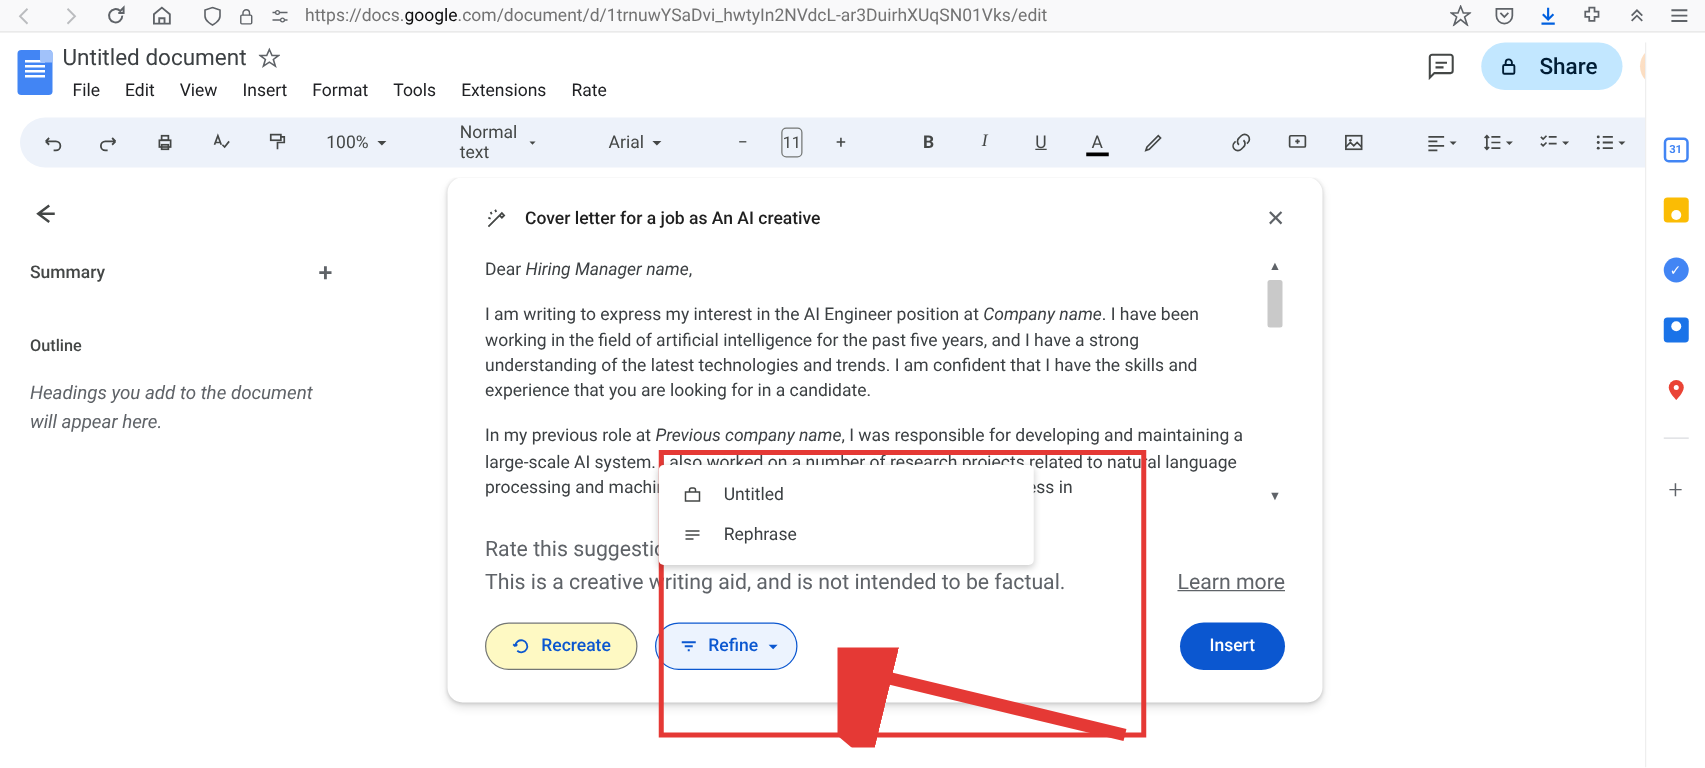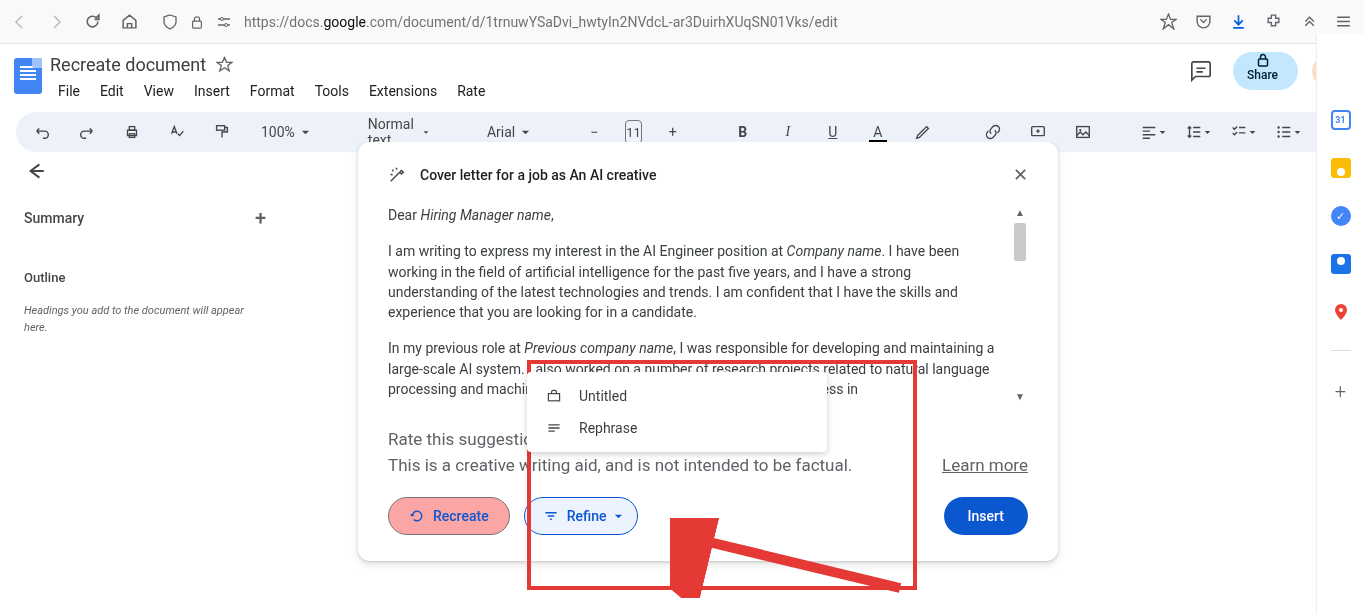--- a/index.html
+++ b/index.html
@@ -1,19 +1,19 @@
 <!DOCTYPE html>
 <html><head>
   <meta charset="utf-8">
   <style>
     * { margin: 0; padding: 0; box-sizing: border-box; }
     body { font-family: 'Google Sans', Roboto, Arial, sans-serif; background: #fff; width: 1364px; height: 614px; overflow: hidden; position: relative; }
     
     
-    .browser-bar { height: 44px; background: #f9f9fa; display: flex; align-items: center; padding: 0 12px; gap: 16px; border-bottom: 1px solid #e5e5e5; }
+    .browser-bar { height: 26px; background: #f9f9fa; display: flex; align-items: center; padding: 0 12px; gap: 16px; border-bottom: 1px solid #e5e5e5; }
     .nav-buttons { display: flex; gap: 20px; align-items: center; color: #5f6368; }
     .nav-buttons > * { cursor: pointer; display: flex; }
     .nav-disabled { opacity: 0.4; }
     .url-bar { flex: 1; display: flex; align-items: center; gap: 12px; padding: 0 8px; color: #5f6368; font-size: 14px; }
     .url-text { flex: 1; display: flex; align-items: center; }
     .url-domain { color: #0c0c0d; }
     .url-rest { color: #737373; }
     .browser-right { display: flex; gap: 18px; align-items: center; color: #5f6368; }
     .browser-right > * { cursor: pointer; }
     .download-icon-blue { color: #0060df; }
@@ -24,21 +24,21 @@
     .docs-logo::before { content: ''; position: absolute; top: 8px; left: 6px; right: 6px; height: 2px; background: #fff; box-shadow: 0 4px 0 #fff, 0 8px 0 #fff, 0 12px 0 #fff; }
     .docs-logo::after { content:''; position:absolute; top:0; right:0; width:10px; height:10px; background:#a1c2fa; border-radius: 0 3px 0 2px; }
     .doc-info { display: flex; flex-direction: column; gap: 2px; }
     .doc-title-row { display: flex; align-items: center; gap: 10px; padding: 2px 0; }
     .doc-title { font-size: 18px; color: #3c4043; }
     .star-icon { color: #5f6368; }
     .menubar { display: flex; gap: 4px; color: #202124; font-size: 14px; }
     .menubar > span { padding: 4px 8px; cursor: pointer; border-radius: 4px; }
     .header-right { margin-left: auto; display: flex; align-items: center; gap: 14px; }
     .comments-btn { width: 36px; height: 36px; border-radius: 50%; display: flex; align-items: center; justify-content: center; color: #444746; cursor: pointer; }
-    .share-btn { height: 38px; padding: 0 20px 0 14px; background: #c2e7ff; border-radius: 40px; display: flex; align-items: center; gap: 0; font-size: 12px; font-weight: 500; color: #001d35; cursor: pointer; flex-direction: column; }
+    .share-btn { height: 38px; padding: 0 20px 0 14px; background: #c2e7ff; border-radius: 40px; display: flex; align-items: center; gap: 17px; font-size: 18px; font-weight: 500; color: #001d35; cursor: pointer; }
     .avatar { width: 32px; height: 32px; border-radius: 50%; background: linear-gradient(135deg, #fde2c9, #f8d5b5); }
     
     
     .toolbar { height: 40px; margin: 4px 16px 0px; background: #edf2fa; border-radius: 24px; display: flex; align-items: center; padding: 0 12px; gap: 17px; color: #444746; }
     .tb-btn { min-width: 28px; height: 28px; display: flex; align-items: center; justify-content: center; border-radius: 4px; cursor: pointer; font-size: 14px; }
     .tb-sep { width: 1px; height: 20px; background: #c7c7c7; margin: 0 4px; }
     .tb-text { padding: 0 8px; font-size: 14px; display: flex; align-items: center; gap: 6px; cursor: pointer; }
     .font-size-box { border: 1px solid #747775; border-radius: 4px; width: 30px; height: 24px; display: flex; align-items: center; justify-content: center; font-size: 13px; }
     .text-color-btn { position: relative; }
     .text-color-underline { width: 18px; height: 3px; background: #000; position: absolute; bottom: 3px; }
@@ -47,21 +47,21 @@
     .collapse-btn { width: 30px; height: 30px; border-radius: 50%; display: flex; align-items: center; justify-content: center; }
     
     
     .main-area { display: flex; position: absolute; top: 142px; left: 0; right: 0; bottom: 0; }
     
     
     .left-sidebar { width: 290px; padding: 18px 24px; color: #444746; font-size: 14px; }
     .back-arrow { font-size: 20px; color: #444746; cursor: pointer; margin-bottom: 24px; }
     .summary-row { display: flex; justify-content: space-between; align-items: center; font-weight: 500; margin-bottom: 40px; }
     .outline-label { font-weight: 500; margin-bottom: 18px; font-size: 13px; }
-    .outline-hint { color: #5f6368; font-style: italic; font-size: 11px; line-height: 1.5; }
+    .outline-hint { color: #5f6368; font-style: italic; font-size: 15px; line-height: 1.5; }
     
     
     .doc-canvas { flex: 1; position: relative; overflow: hidden; }
     .page-scroll { position:absolute; right:6px; top:0; bottom:0; width:11px; }
     .page-scroll-thumb { position:absolute; top:0; width:100%; height:60px; background:#c1c1c1; border-radius:6px; }
     
     
     .ai-panel { position: absolute; left: 68px; top: 0; width: 700px; background: #fff; border-radius: 12px; box-shadow: 0 1px 3px rgba(0,0,0,.15), 0 4px 8px rgba(0,0,0,.1); padding: 22px 30px 26px 30px; }
     .ai-header { display: flex; align-items: center; gap: 14px; margin-bottom: 20px; }
     .ai-title { font-size: 14px; color: #1f1f1f; font-weight: 500; flex: 1; }
@@ -70,21 +70,21 @@
     .ai-content p { margin-bottom: 16px; }
     .placeholder { font-style: italic; }
     .content-scroll { position:absolute; right:0; top:0; width:16px; height:200px; }
     .scroll-arrow { width:16px;height:16px; display:flex;align-items:center;justify-content:center; color:#5f6368; font-size:10px; cursor:pointer;}
     .scroll-thumb { margin:2px auto; width:12px; height:38px; background:#c9c9c9; border-radius:2px;}
     .rate-section { margin-top: 14px; color: #5f6368; font-size: 17px; }
     .rate-row { display:flex; align-items:center; gap:8px; margin-bottom:6px;}
     .learn-more { color: #5f6368; text-decoration: underline; margin-left:auto; cursor:pointer; }
     .panel-buttons { display: flex; align-items: center; margin-top: 22px; }
     .btn { height: 38px; border-radius: 20px; display: inline-flex; align-items: center; justify-content: center; gap: 8px; font-size: 14px; font-weight: 500; cursor: pointer; padding: 0 20px; }
-    .btn-outline { border: 1px solid #747775; color: #0b57d0; background: #fca5a5; }
+    .btn-outline { border: 1px solid #747775; color: #0b57d0; background: #fef9c3; }
     .btn-refine { border: 1px solid #0b57d0; color: #0b57d0; background: #ecf3fe; padding: 0 14px 0 18px; }
     .btn-primary { background: #0b57d0; color: #fff; margin-left: auto; padding: 0 24px;}
     
     
     .refine-menu { position: absolute; left: 527px; top: 372px; width: 300px; background:#fff; border-radius:4px; box-shadow: 0 2px 6px rgba(0,0,0,.2); padding: 8px 0; z-index: 100; }
     .refine-item { display:flex; align-items:center; gap:16px; padding: 8px 18px; font-size:14px; color:#3c4043; cursor:pointer; }
     .refine-item .icon { width:18px; display:flex; justify-content:center; color:#444746; }
     
     
     .red-box { position:absolute; left:527px; top:360px; width:390px; height:230px; border:4px solid #e53935; pointer-events:none; z-index:50;}
@@ -189,21 +189,21 @@
           <path d="M2 4h12M2 8h12M2 12h12" stroke="currentColor" stroke-width="1.5"></path>
         </svg>
       </span>
   </div>
 </div>
 
 <div class="doc-header">
   <div class="docs-logo"></div>
   <div class="doc-info">
     <div class="doc-title-row">
-      <span class="doc-title">Recreate document</span>
+      <span class="doc-title">Untitled document</span>
       <span class="star-icon">
           <svg width="17" height="17" viewBox="0 0 16 16">
             <path d="M8 1.5 L10 6 L15 6 L11 9 L12.5 14 L8 11 L3.5 14 L5 9 L1 6 L6 6 Z" stroke="currentColor" stroke-width="1.2" fill="none"></path>
           </svg>
         </span>
     </div>
     <div class="menubar">
       <span>File</span>
       <span>Edit</span>
       <span>View</span>

